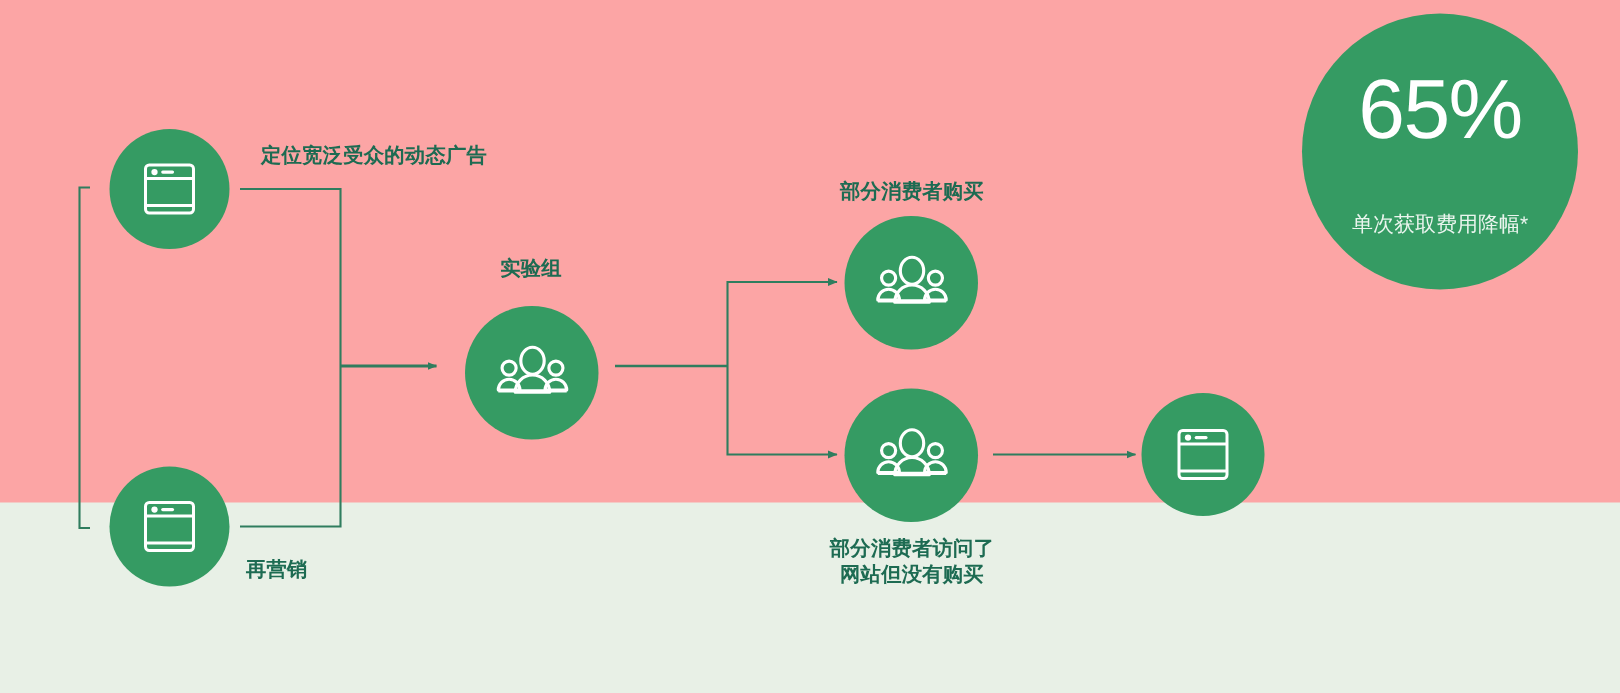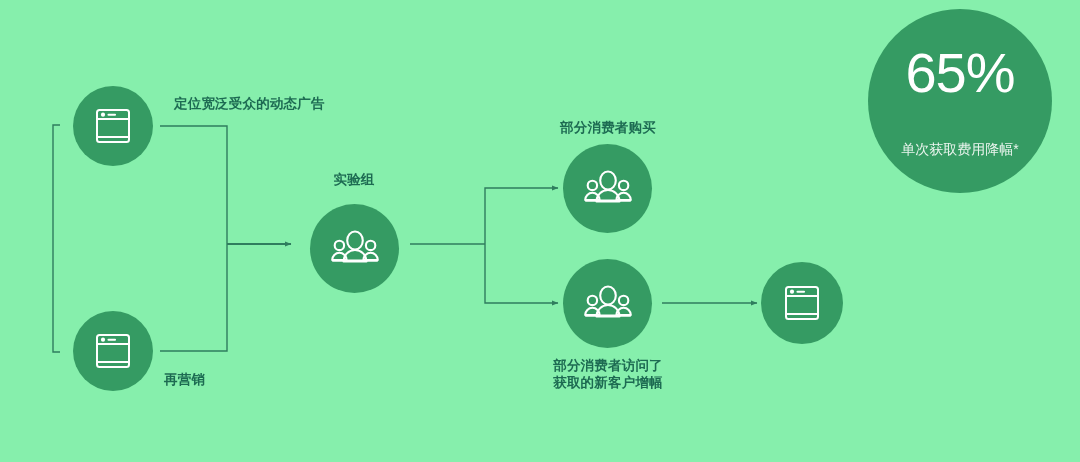--- a/index.html
+++ b/index.html
@@ -10,22 +10,22 @@
   body {
     width: 1080px;
     height: 462px;
     background: #e8f0e6;
     font-family: "Liberation Sans", "DejaVu Sans", sans-serif;
     overflow: hidden;
   }
   #stage {
     position: relative;
     width: 1080px;
-    height: 462px;
-    background: #86efac;
+    height: 335px;
+    background: #fca5a5;
   }
 
   
   #connectors {
     position: absolute;
     left: 0; top: 0;
     width: 1080px; height: 462px;
     pointer-events: none;
   }
 
@@ -161,21 +161,21 @@
       <ellipse cx="26" cy="17.5" rx="7.8" ry="9" fill="none" stroke="#ffffff" stroke-width="2.1"></ellipse>
       <path d="M14.5,38.5 a11.5,11.5 0 0 1 23,0 z" fill="none" stroke="#ffffff" stroke-width="2.1" stroke-linejoin="round"></path>
       <circle cx="10.4" cy="22.4" r="4.7" fill="none" stroke="#ffffff" stroke-width="2.1"></circle>
       <path d="M3.2,37 a7.2,7.2 0 0 1 14.4,0 z" fill="none" stroke="#ffffff" stroke-width="2.1" stroke-linejoin="round"></path>
       <circle cx="41.6" cy="22.4" r="4.7" fill="none" stroke="#ffffff" stroke-width="2.1"></circle>
       <path d="M34.4,37 a7.2,7.2 0 0 1 14.4,0 z" fill="none" stroke="#ffffff" stroke-width="2.1" stroke-linejoin="round"></path>
       <line x1="3.2" y1="37.6" x2="48.8" y2="37.6" stroke="#ffffff" stroke-width="2.1"></line>
     </svg>
   </div>
   <div class="label center" style="left:608px; top:357px;">部分消费者访问了
-获取的新客户增幅</div>
+网站但没有购买</div>
 
   <div class="node-circle" style="left:761px; top:262px; width:82px; height:82px;">
     <svg width="44" height="44" viewBox="0 0 44 44">
       <rect x="6" y="6" width="32" height="32" rx="2.5" ry="2.5" fill="none" stroke="#ffffff" stroke-width="2"></rect>
       <line x1="6" y1="15" x2="38" y2="15" stroke="#ffffff" stroke-width="2"></line>
       <circle cx="12" cy="10.7" r="2.1" fill="#ffffff"></circle>
       <line x1="17.5" y1="10.7" x2="24" y2="10.7" stroke="#ffffff" stroke-width="2.1" stroke-linecap="round"></line>
       <line x1="6" y1="33" x2="38" y2="33" stroke="#ffffff" stroke-width="2"></line>
     </svg>
   </div>

